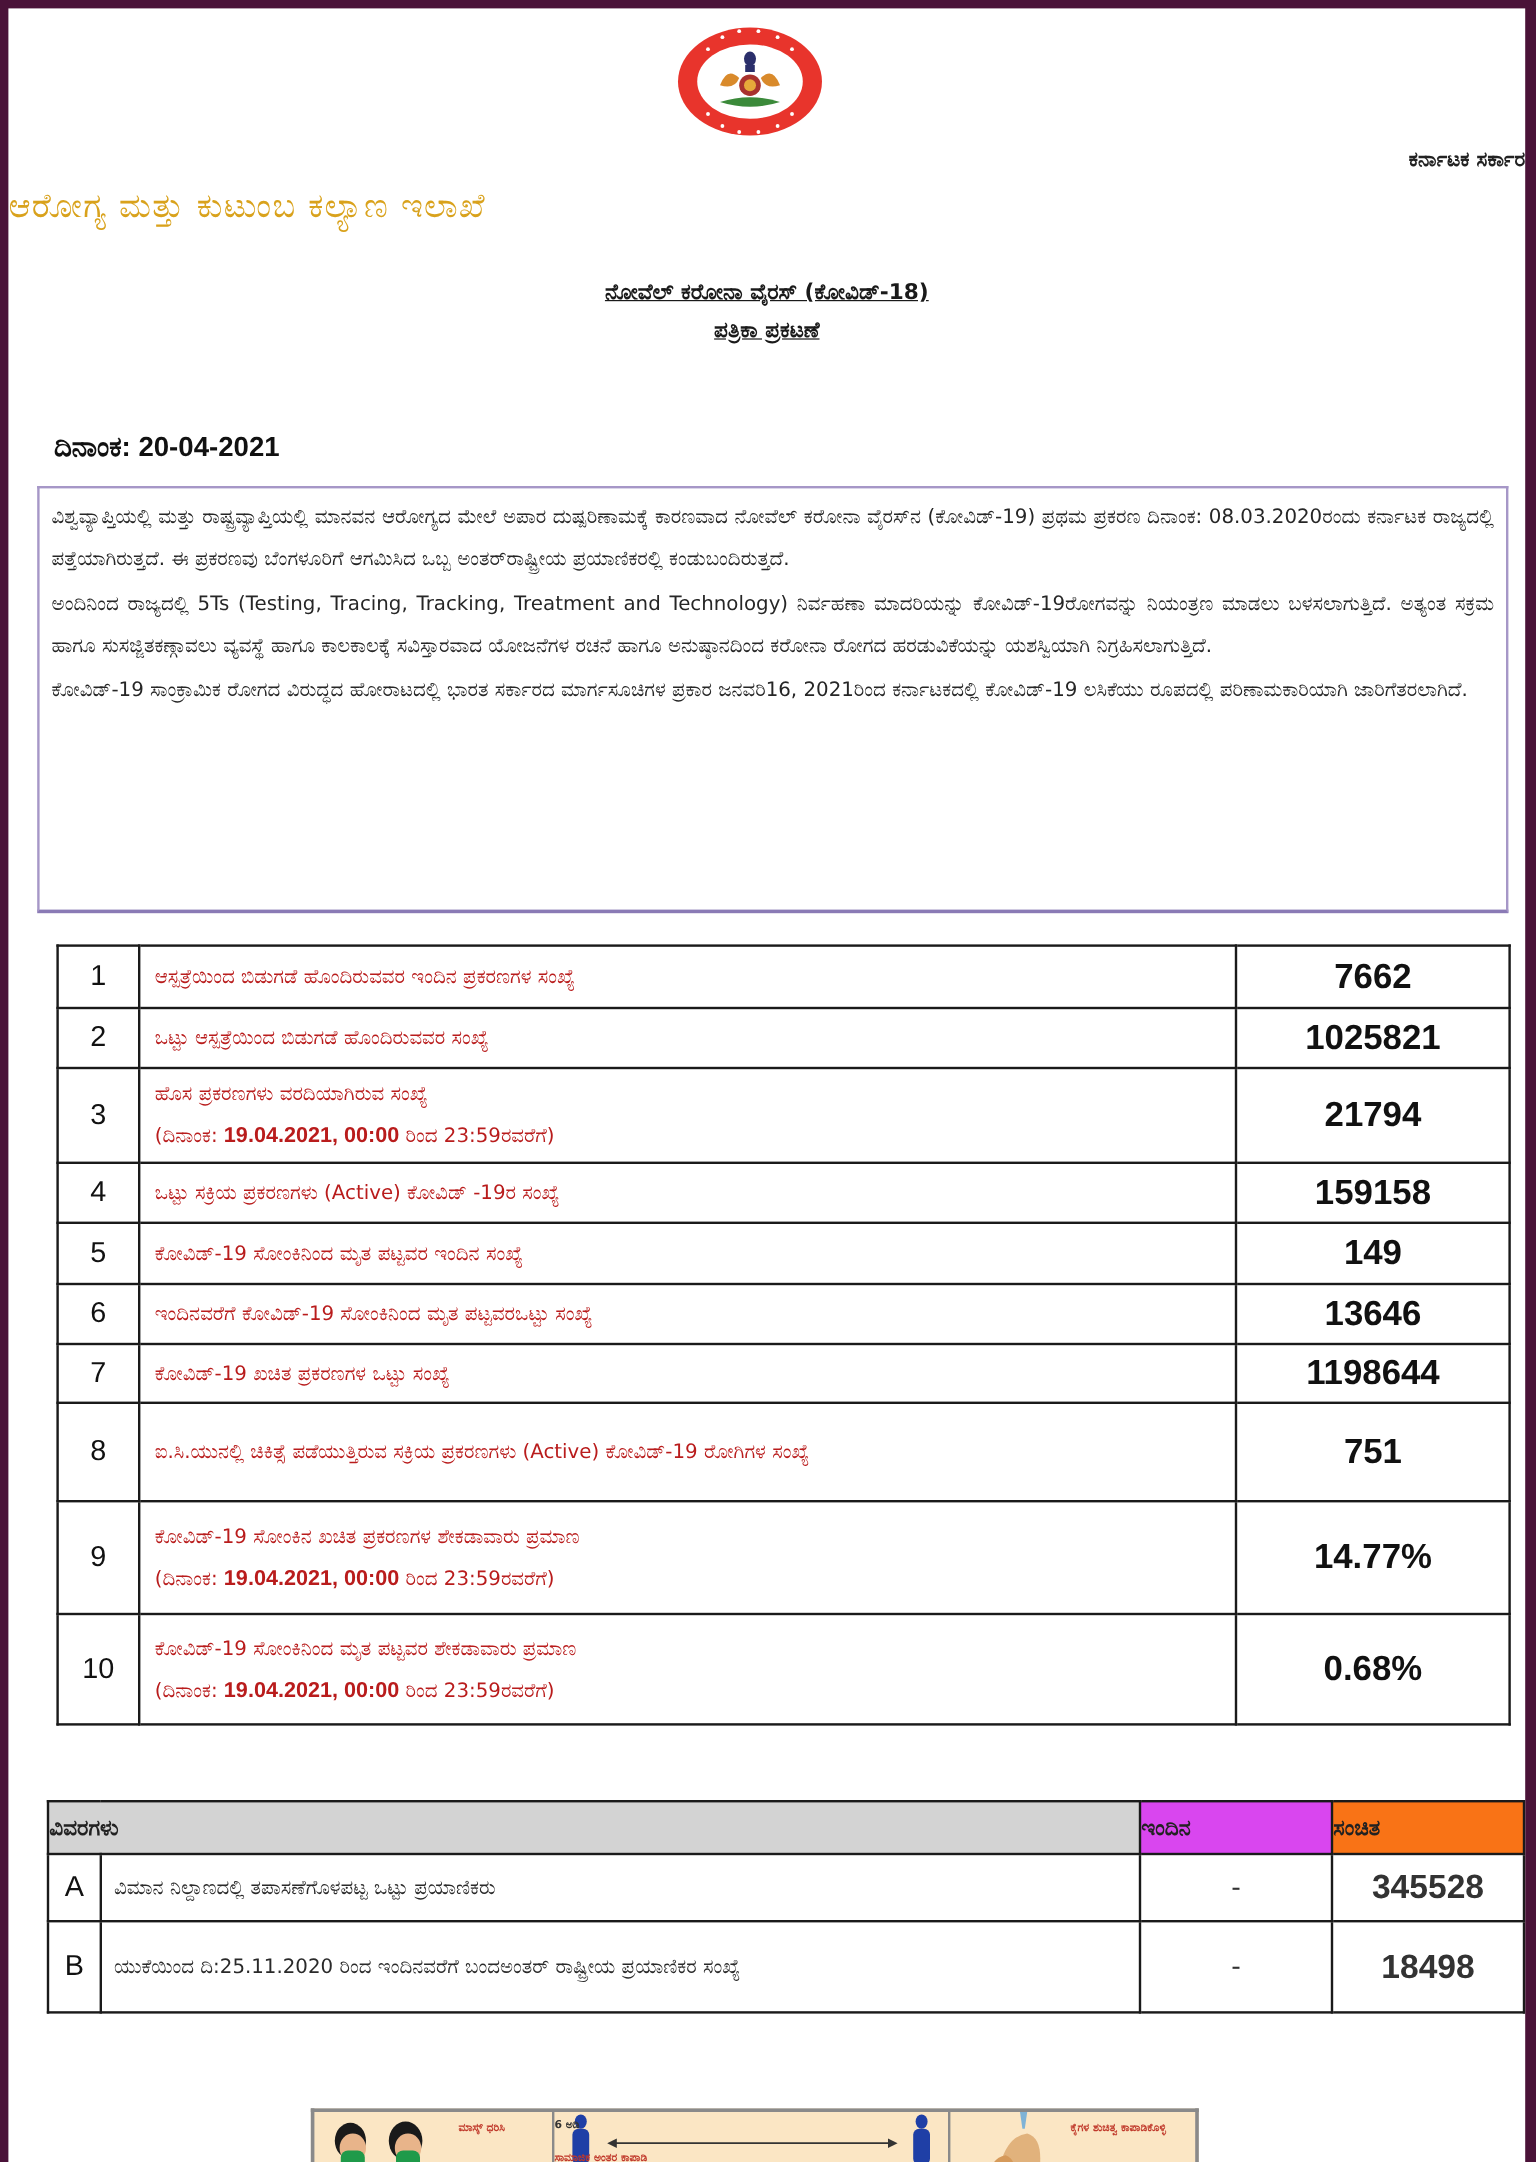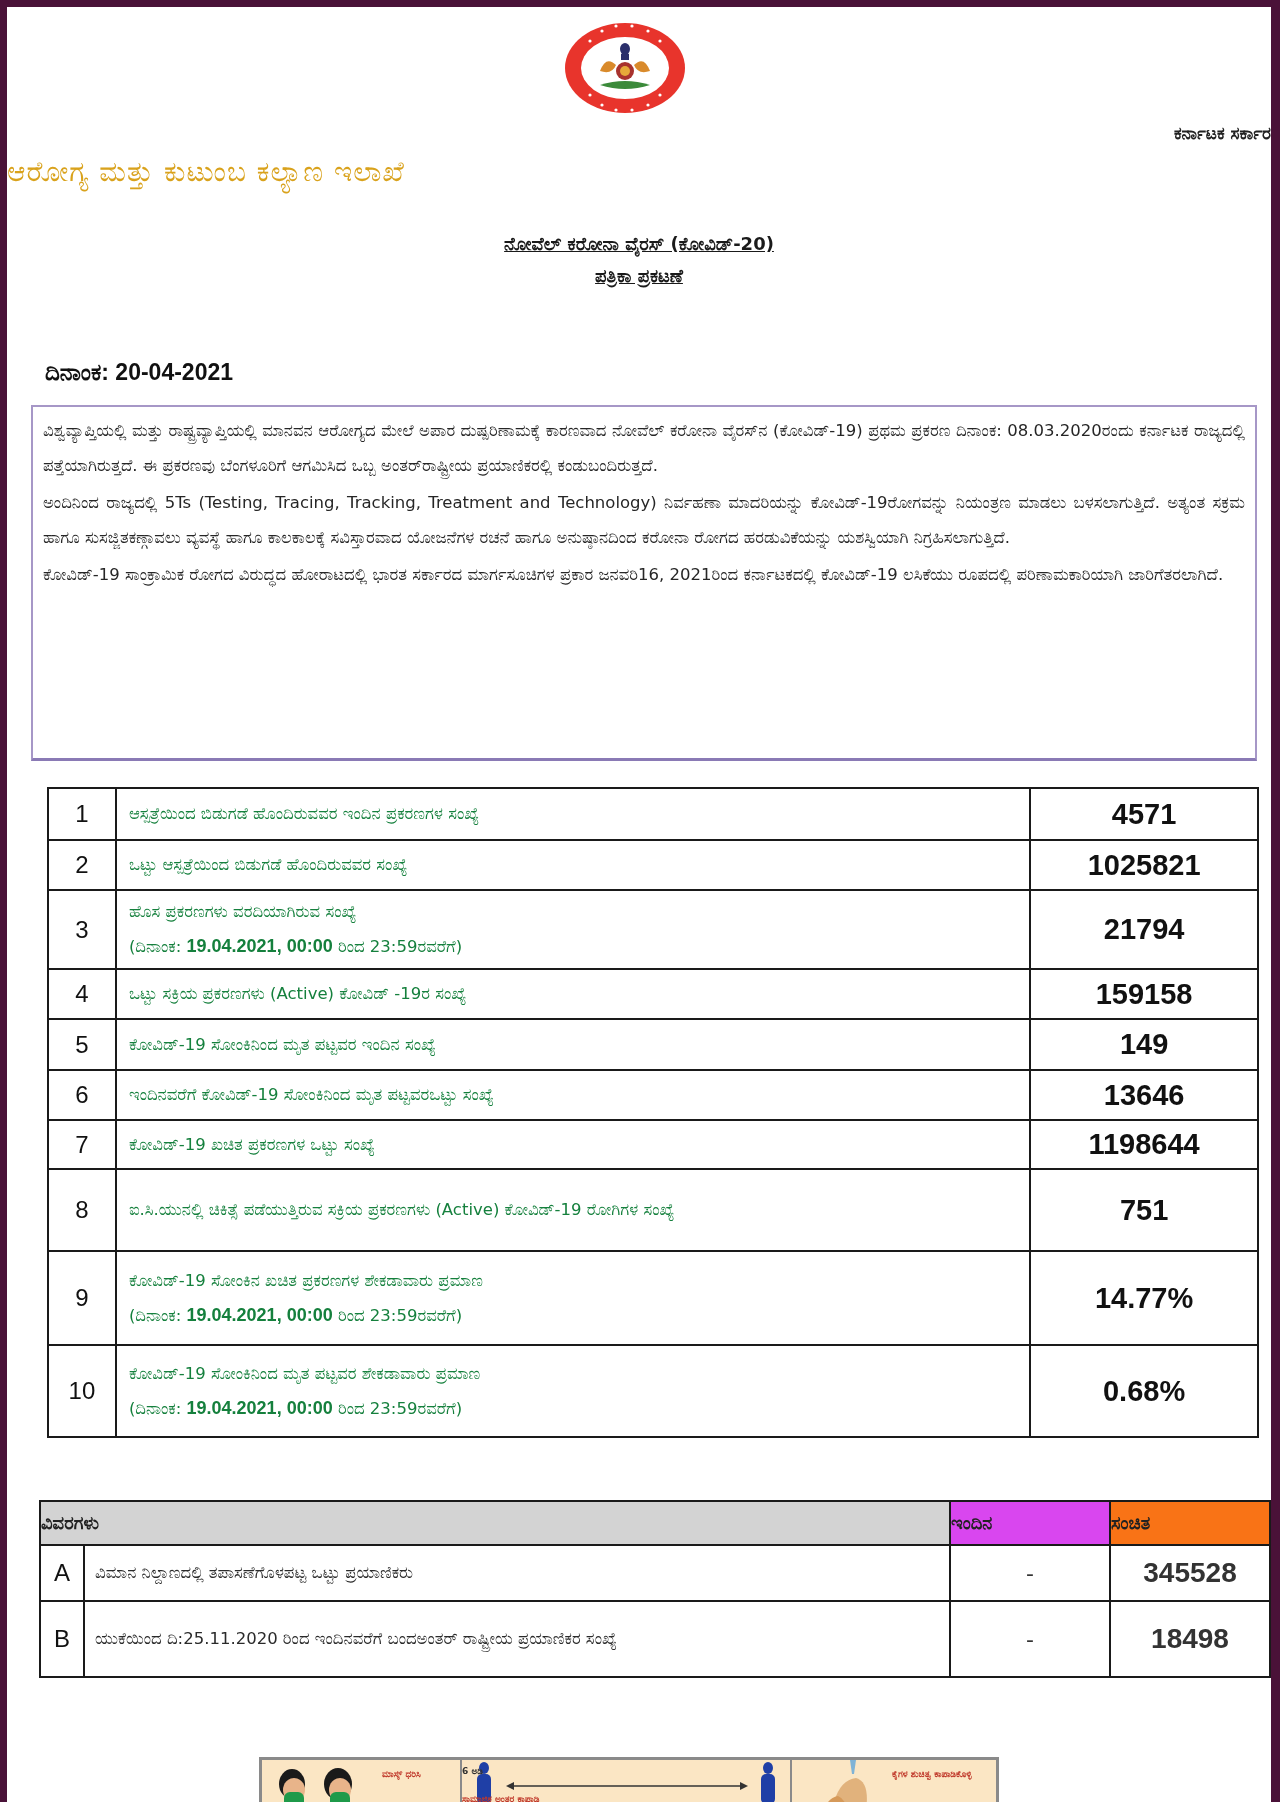--- a/index.html
+++ b/index.html
@@ -53,21 +53,21 @@
     position: absolute; left: 40px; top: 780px; width: 1212px;
     border-collapse: collapse;
   }
   .stats-table td {
     border: 2px solid #1a1a1a; vertical-align: middle;
   }
   .stats-table .c-num {
     width: 68px; text-align: center; font-family: "Liberation Sans", sans-serif; font-size: 24px; color: #111;
   }
   .stats-table .c-desc {
-    width: 916px; padding: 2px 12px; font-size: 16.5px; color: #15803d; line-height: 34px;
+    width: 916px; padding: 2px 12px; font-size: 16.5px; color: #b91c1c; line-height: 34px;
   }
   .stats-table .c-val {
     width: 228px; text-align: center; font-family: "Liberation Sans", sans-serif; font-size: 29px; font-weight: bold; color: #111;
   }
   .stats-table .sub { display: block; font-size: 16.5px; }
   .stats-table .sub b { font-family: "Liberation Sans", sans-serif; font-weight: bold; font-size: 18px; }
 
   
   .travel-table {
     position: absolute; left: 32px; top: 1493px; width: 1232px;
@@ -134,37 +134,37 @@
       <circle cx="65" cy="52" r="9" fill="#a8322e"></circle>
       <circle cx="65" cy="52" r="5" fill="#e6a93a"></circle>
       <path d="M40 52 q6 -16 16 -6 q-4 10 -16 6z" fill="#d98a2b"></path>
       <path d="M90 52 q-6 -16 -16 -6 q4 10 16 6z" fill="#d98a2b"></path>
       <path d="M40 66 q25 -8 50 0 q-25 8 -50 0z" fill="#3b8a3a"></path>
     </svg>
   </div>
 
   <div class="gov-name">ಕರ್ನಾಟಕ ಸರ್ಕಾರ</div>
   <div class="dept-title" style="color: rgb(217, 162, 28);">ಆರೋಗ್ಯ ಮತ್ತು ಕುಟುಂಬ ಕಲ್ಯಾಣ ಇಲಾಖೆ</div>
-  <div class="subtitle">ನೋವೆಲ್ ಕರೋನಾ ವೈರಸ್ (ಕೋವಿಡ್-20)</div>
+  <div class="subtitle">ನೋವೆಲ್ ಕರೋನಾ ವೈರಸ್ (ಕೋವಿಡ್-18)</div>
   <div class="press-release">ಪತ್ರಿಕಾ ಪ್ರಕಟಣೆ</div>
 
   <div class="date-line">ದಿನಾಂಕ: 20-04-2021</div>
 
   <div class="intro-box">
     <p>ವಿಶ್ವವ್ಯಾಪ್ತಿಯಲ್ಲಿ ಮತ್ತು ರಾಷ್ಟ್ರವ್ಯಾಪ್ತಿಯಲ್ಲಿ ಮಾನವನ ಆರೋಗ್ಯದ ಮೇಲೆ ಅಪಾರ ದುಷ್ಪರಿಣಾಮಕ್ಕೆ ಕಾರಣವಾದ ನೋವೆಲ್ ಕರೋನಾ ವೈರಸ್‌ನ (ಕೋವಿಡ್-19) ಪ್ರಥಮ ಪ್ರಕರಣ ದಿನಾಂಕ: 08.03.2020ರಂದು ಕರ್ನಾಟಕ ರಾಜ್ಯದಲ್ಲಿ ಪತ್ತೆಯಾಗಿರುತ್ತದೆ. ಈ ಪ್ರಕರಣವು ಬೆಂಗಳೂರಿಗೆ ಆಗಮಿಸಿದ ಒಬ್ಬ ಅಂತರ್‌ರಾಷ್ಟ್ರೀಯ ಪ್ರಯಾಣಿಕರಲ್ಲಿ ಕಂಡುಬಂದಿರುತ್ತದೆ.</p>
     <p>ಅಂದಿನಿಂದ ರಾಜ್ಯದಲ್ಲಿ 5Ts (Testing, Tracing, Tracking, Treatment and Technology) ನಿರ್ವಹಣಾ ಮಾದರಿಯನ್ನು ಕೋವಿಡ್-19ರೋಗವನ್ನು ನಿಯಂತ್ರಣ ಮಾಡಲು ಬಳಸಲಾಗುತ್ತಿದೆ. ಅತ್ಯಂತ ಸಕ್ರಮ ಹಾಗೂ ಸುಸಜ್ಜಿತಕಣ್ಗಾವಲು ವ್ಯವಸ್ಥೆ ಹಾಗೂ ಕಾಲಕಾಲಕ್ಕೆ ಸವಿಸ್ತಾರವಾದ ಯೋಜನೆಗಳ ರಚನೆ ಹಾಗೂ ಅನುಷ್ಠಾನದಿಂದ ಕರೋನಾ ರೋಗದ ಹರಡುವಿಕೆಯನ್ನು ಯಶಸ್ವಿಯಾಗಿ ನಿಗ್ರಹಿಸಲಾಗುತ್ತಿದೆ.</p>
     <p>ಕೋವಿಡ್-19 ಸಾಂಕ್ರಾಮಿಕ ರೋಗದ ವಿರುದ್ಧದ ಹೋರಾಟದಲ್ಲಿ ಭಾರತ ಸರ್ಕಾರದ ಮಾರ್ಗಸೂಚಿಗಳ ಪ್ರಕಾರ ಜನವರಿ16, 2021ರಿಂದ ಕರ್ನಾಟಕದಲ್ಲಿ ಕೋವಿಡ್-19 ಲಸಿಕೆಯು ರೂಪದಲ್ಲಿ ಪರಿಣಾಮಕಾರಿಯಾಗಿ ಜಾರಿಗೆತರಲಾಗಿದೆ.</p>
   </div>
 
   <table class="stats-table">
     <tbody>
       <tr style="height:52px">
         <td class="c-num">1</td>
         <td class="c-desc">ಆಸ್ಪತ್ರೆಯಿಂದ ಬಿಡುಗಡೆ ಹೊಂದಿರುವವರ ಇಂದಿನ ಪ್ರಕರಣಗಳ ಸಂಖ್ಯೆ</td>
-        <td class="c-val">4571</td>
+        <td class="c-val">7662</td>
       </tr>
       <tr style="height:50px">
         <td class="c-num">2</td>
         <td class="c-desc">ಒಟ್ಟು ಆಸ್ಪತ್ರೆಯಿಂದ ಬಿಡುಗಡೆ ಹೊಂದಿರುವವರ ಸಂಖ್ಯೆ</td>
         <td class="c-val">1025821</td>
       </tr>
       <tr style="height:79px">
         <td class="c-num">3</td>
         <td class="c-desc">
           <span>ಹೊಸ ಪ್ರಕರಣಗಳು ವರದಿಯಾಗಿರುವ ಸಂಖ್ಯೆ</span>

